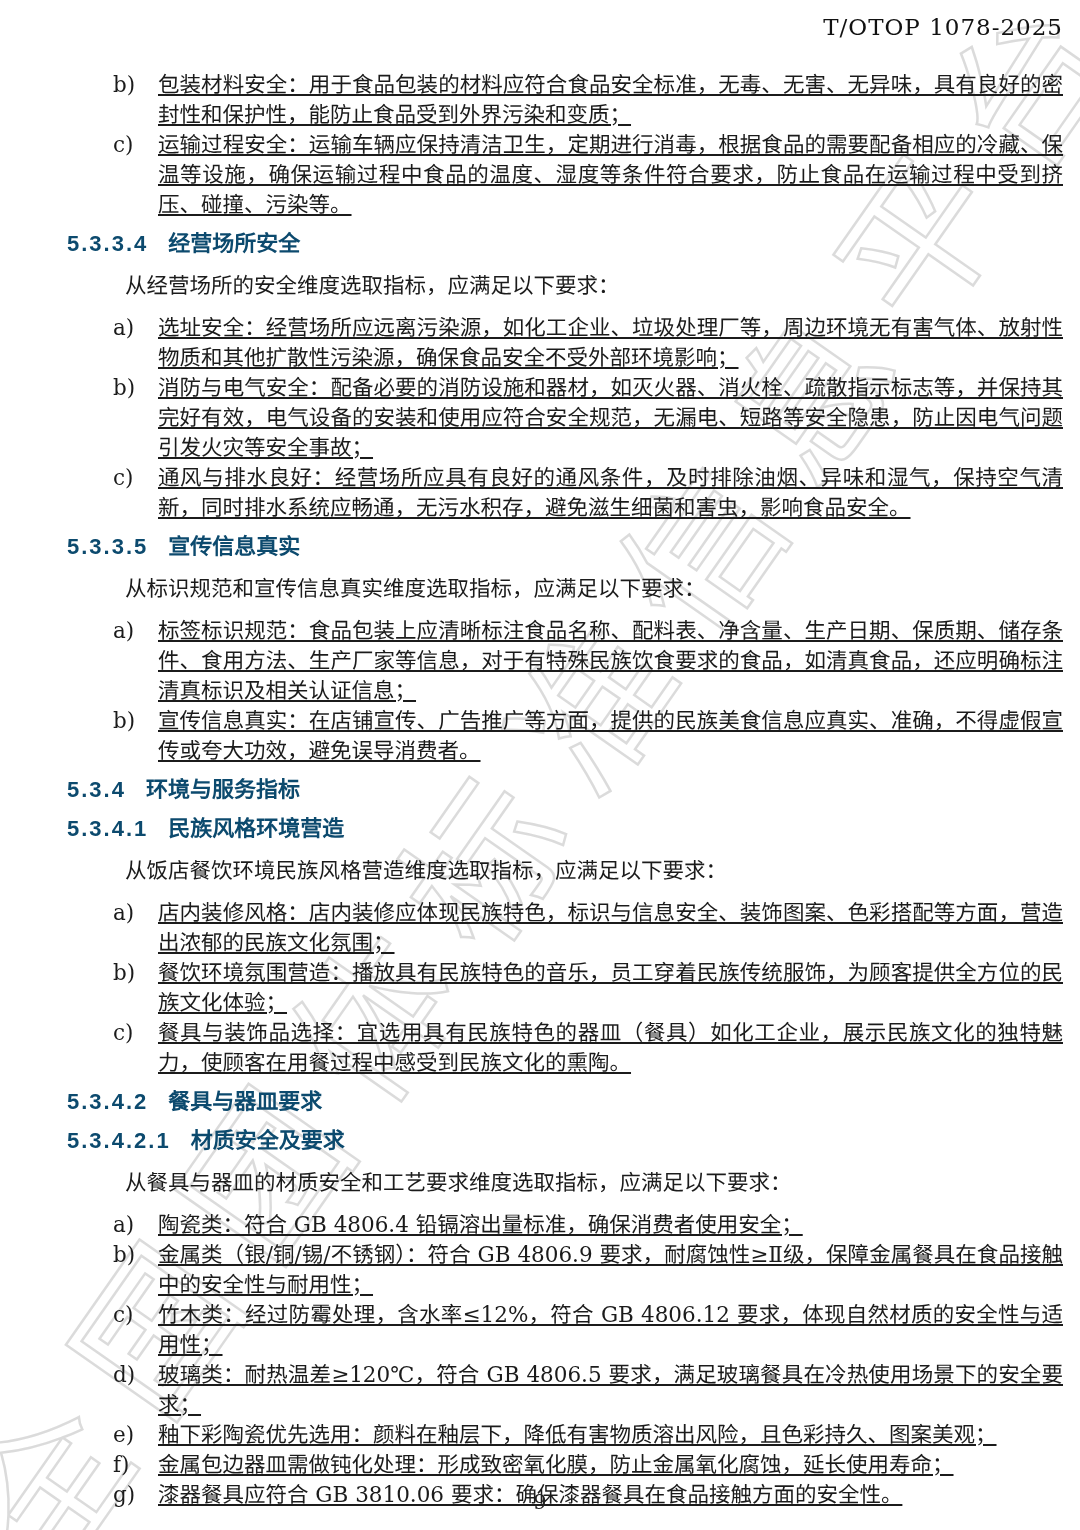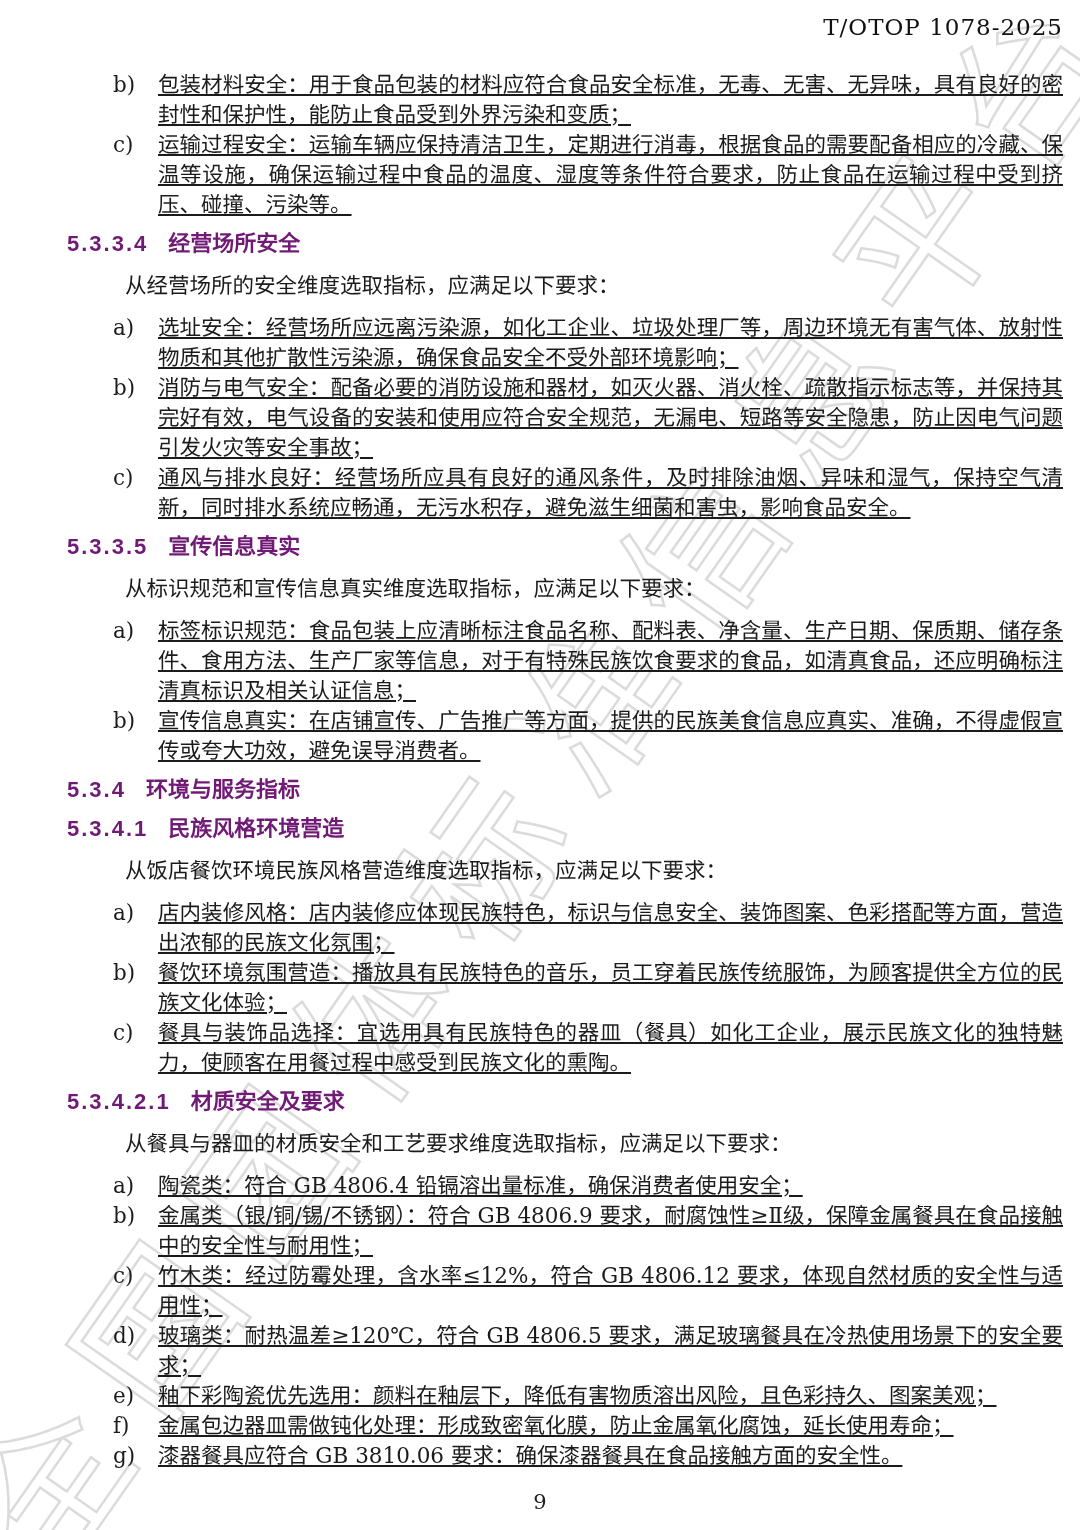--- a/index.html
+++ b/index.html
@@ -40,21 +40,21 @@
     line-height:30px;
   }
   .h{
     display:flex;
     align-items:center;
     margin:9px 0;
     font-family:"Liberation Sans","DejaVu Sans",sans-serif;
     font-weight:bold;
     font-size:22px;
     line-height:30px;
-    color:#701a75;
+    color:#0c4a6e;
   }
   .h .num{letter-spacing:2px;margin-right:20px;white-space:nowrap;}
   .intro{margin:12px;padding-left:46px;}
   .doc-list{margin:0;}
   .li{display:flex;padding-left:46px;}
   .li .lbl{flex:0 0 45px;}
   .li .txt{flex:1;text-align:justify;text-justify:inter-ideograph;text-decoration:underline;}
   .footer{
     position:absolute;
     bottom:16px;left:0;right:0;
@@ -139,20 +139,24 @@
       <div class="li">
         <span class="lbl">b)</span>
         <span class="txt">餐饮环境氛围营造：播放具有民族特色的音乐，员工穿着民族传统服饰，为顾客提供全方位的民族文化体验；</span>
       </div>
       <div class="li">
         <span class="lbl">c)</span>
         <span class="txt">餐具与装饰品选择：宜选用具有民族特色的器皿（餐具）如化工企业，展示民族文化的独特魅力，使顾客在用餐过程中感受到民族文化的熏陶。</span>
       </div>
     </div>
 
+    <h3 class="h">
+      <span class="num">5.3.4.2</span>
+      <span class="ttl">餐具与器皿要求</span>
+    </h3>
 
     <h3 class="h">
       <span class="num">5.3.4.2.1</span>
       <span class="ttl">材质安全及要求</span>
     </h3>
     <p class="intro">从餐具与器皿的材质安全和工艺要求维度选取指标，应满足以下要求：</p>
     <div class="doc-list">
       <div class="li">
         <span class="lbl">a)</span>
         <span class="txt">陶瓷类：符合 GB 4806.4 铅镉溶出量标准，确保消费者使用安全；</span>

